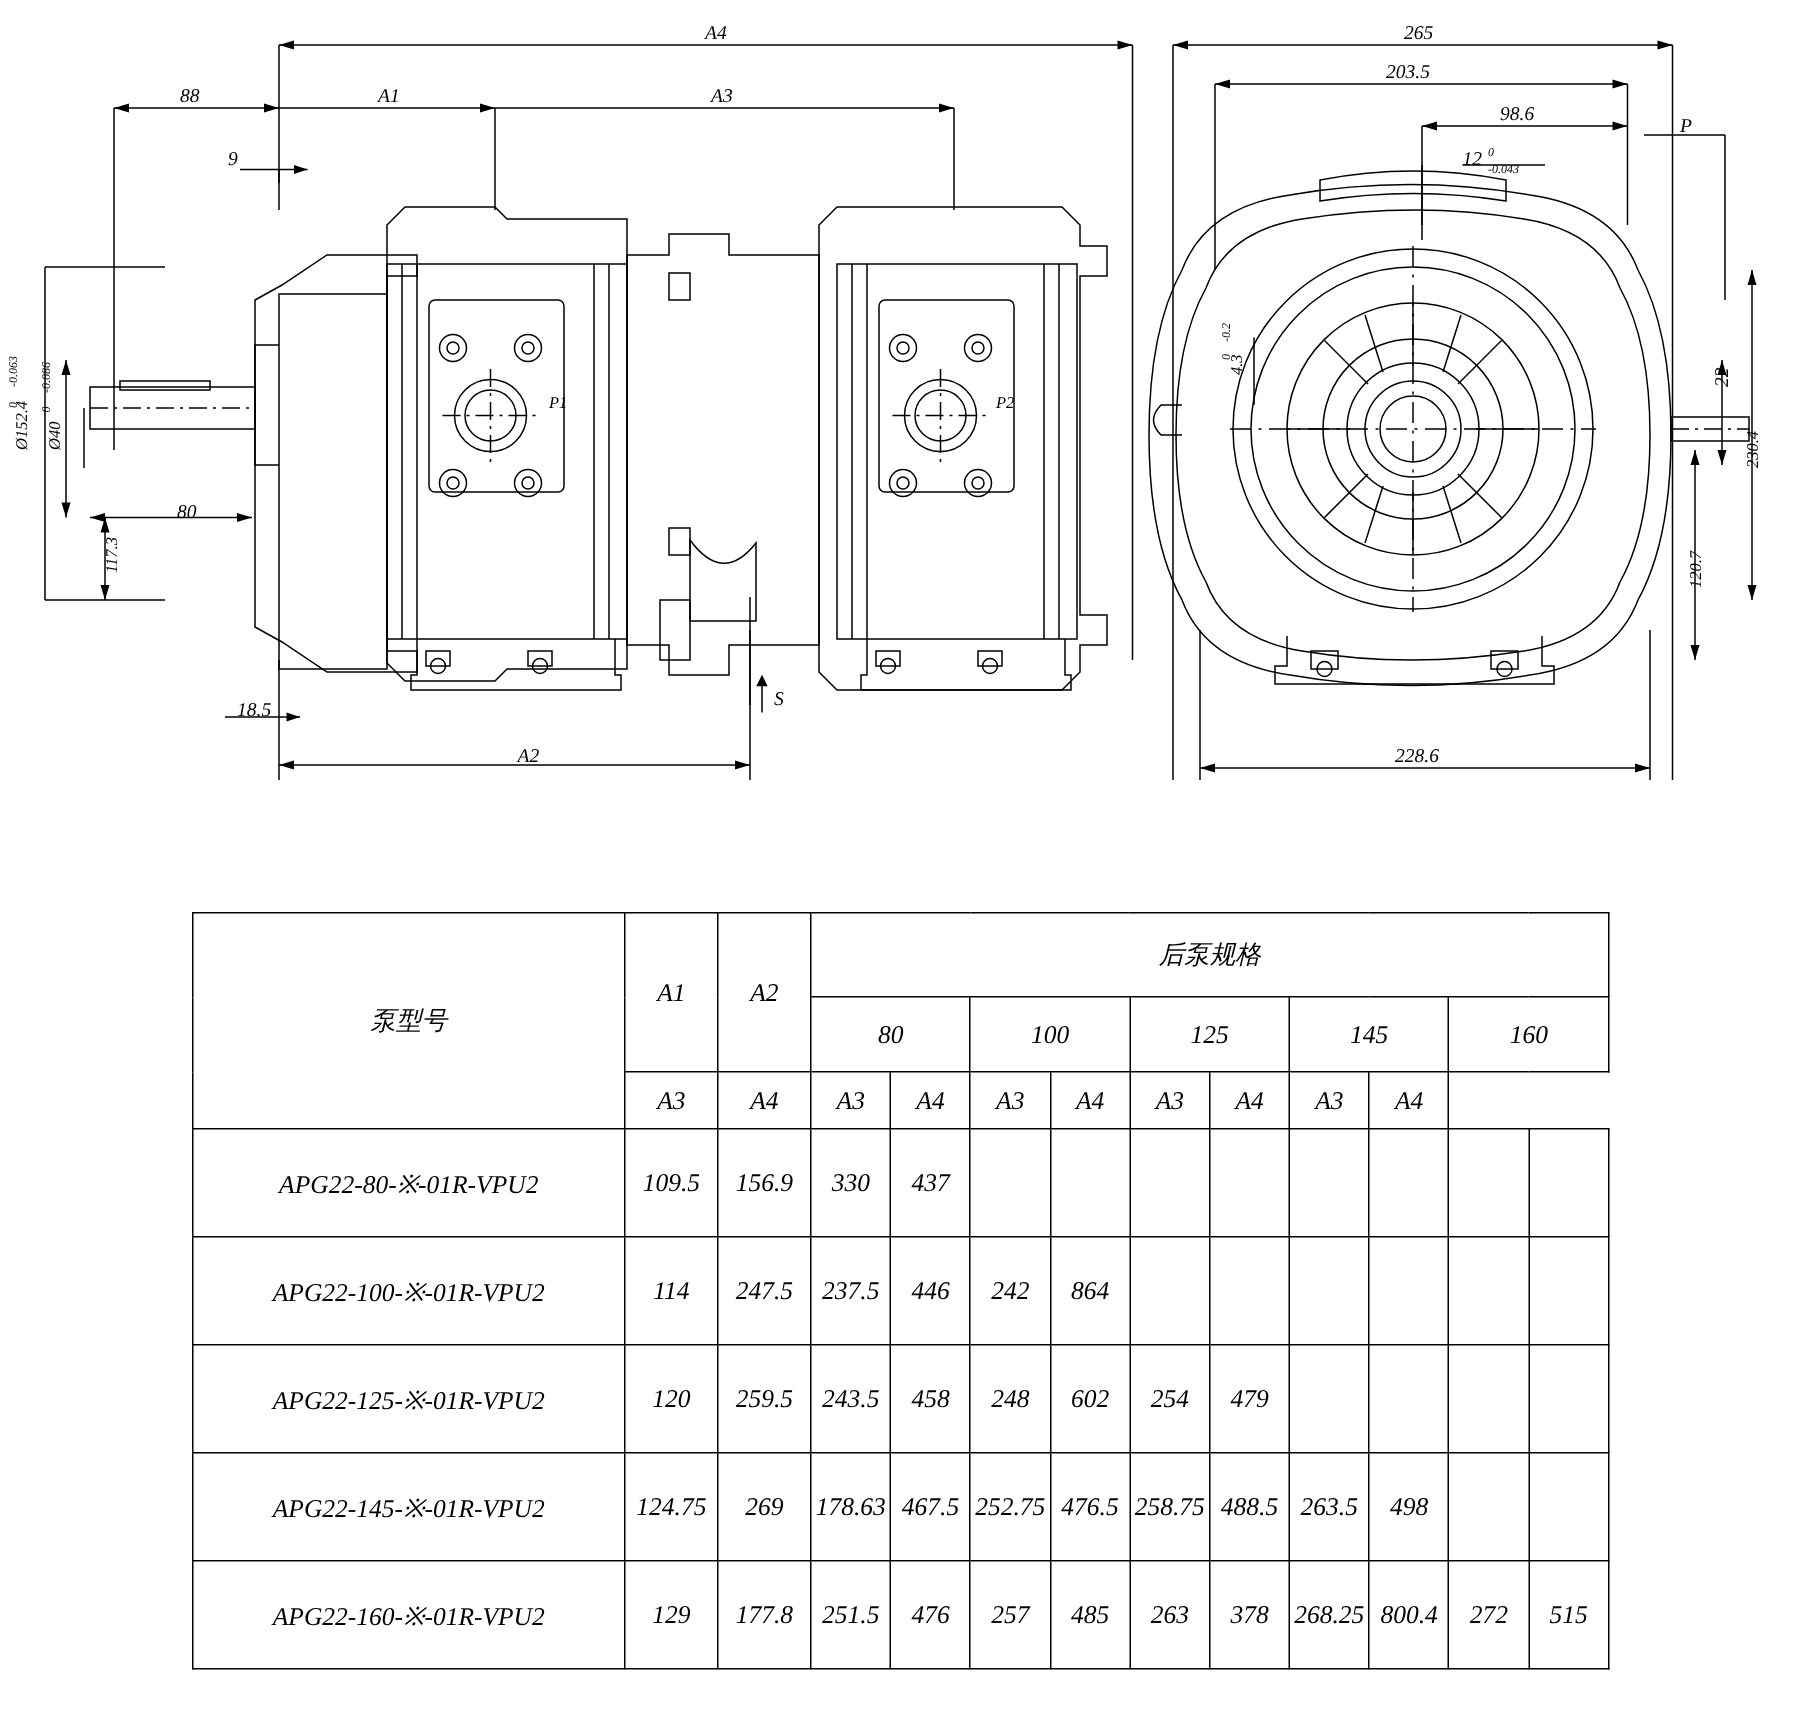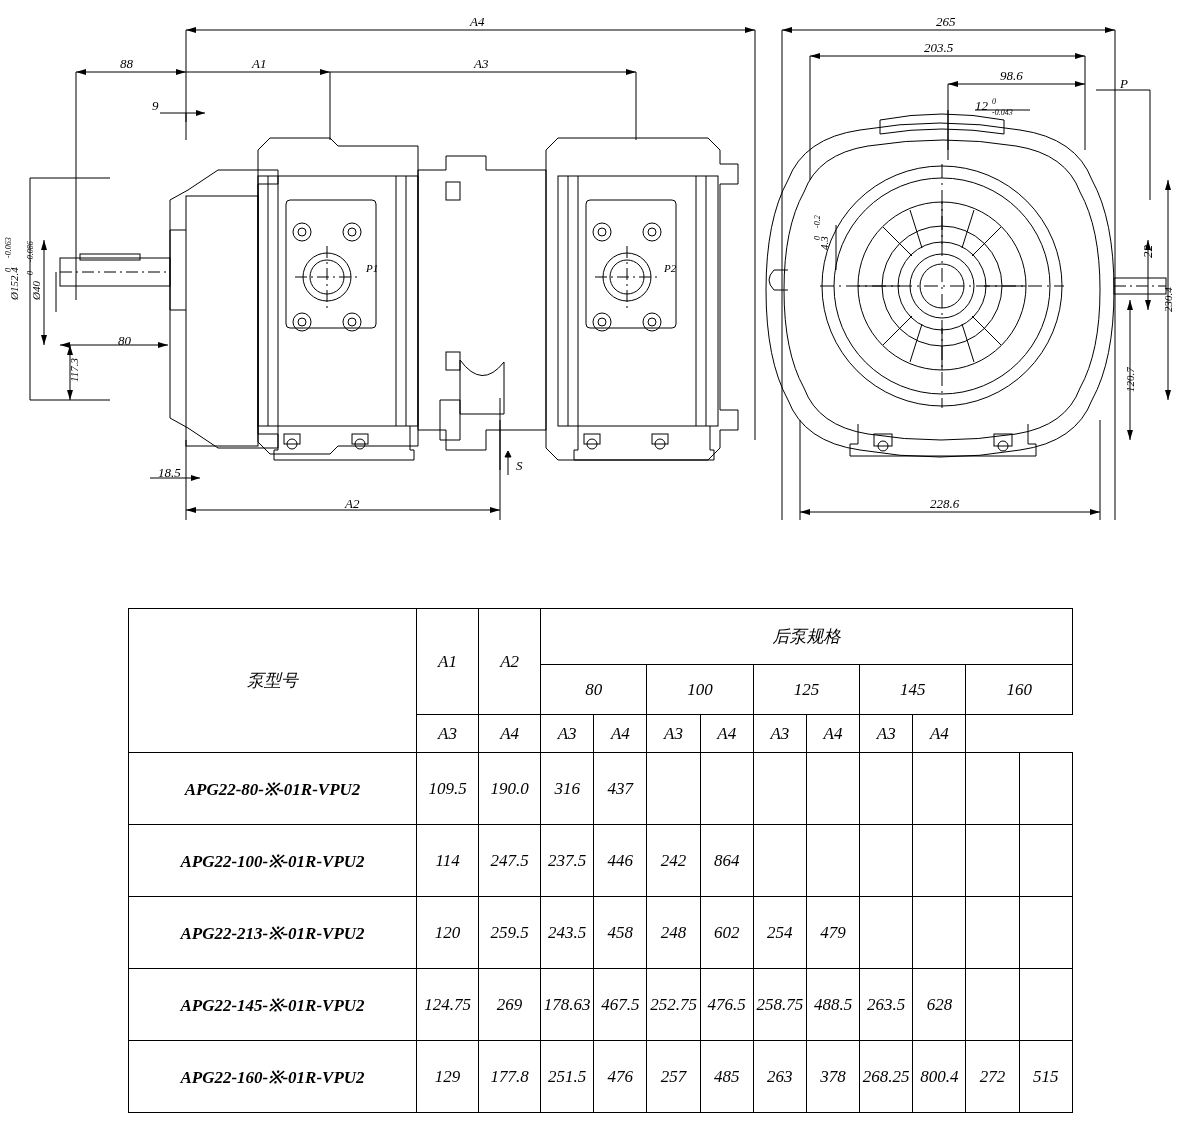--- a/index.html
+++ b/index.html
@@ -10,21 +10,21 @@
   .dim-s{font-family:"Liberation Serif",serif;font-style:italic;font-size:11px;fill:#000;}
   .dim-xs{font-family:"Liberation Serif",serif;font-style:italic;font-size:8px;fill:#000;}
 
   
   .tablewrap{position:absolute;left:128px;top:608px;width:945px;}
   table.spec{border-collapse:collapse;width:945px;table-layout:fixed;}
   table.spec td,table.spec th{border:1.5px solid #000;text-align:center;vertical-align:middle;
       font-family:"Liberation Serif",serif;font-style:italic;font-size:17px;padding:0;}
   table.spec th{font-weight:normal;font-style:italic;}
   .hdr-cn{font-family:"DejaVu Sans",sans-serif;font-style:normal;font-weight:bold;font-size:19px;}
-  .model{font-size:17px;white-space:nowrap;font-weight:bold;}
+  .model{font-size:17px;white-space:nowrap;}
   .rowH1{height:56px;}
   .rowH2{height:50px;}
   .rowH3{height:38px;}
   .datarow{height:72px;}
   .c-model{width:260px;}
   .c-a{width:56px;}
   .c-n{width:48px;}
 </style>
 </head>
 <body>
@@ -304,22 +304,22 @@
         <th>A3</th>
         <th>A4</th>
         <th>A3</th>
         <th>A4</th>
       </tr>
     </thead>
     <tbody>
       <tr class="datarow">
         <td class="model">APG22-80-※-01R-VPU2</td>
         <td>109.5</td>
-        <td>190.0</td>
-        <td>316</td>
+        <td>156.9</td>
+        <td>330</td>
         <td>437</td>
         <td></td>
         <td></td>
         <td></td>
         <td></td>
         <td></td>
         <td></td>
         <td></td>
         <td></td>
       </tr>
@@ -332,21 +332,21 @@
         <td>242</td>
         <td>864</td>
         <td></td>
         <td></td>
         <td></td>
         <td></td>
         <td></td>
         <td></td>
       </tr>
       <tr class="datarow">
-        <td class="model">APG22-213-※-01R-VPU2</td>
+        <td class="model">APG22-125-※-01R-VPU2</td>
         <td>120</td>
         <td>259.5</td>
         <td>243.5</td>
         <td>458</td>
         <td>248</td>
         <td>602</td>
         <td>254</td>
         <td>479</td>
         <td></td>
         <td></td>
@@ -357,21 +357,21 @@
         <td class="model">APG22-145-※-01R-VPU2</td>
         <td>124.75</td>
         <td>269</td>
         <td>178.63</td>
         <td>467.5</td>
         <td>252.75</td>
         <td>476.5</td>
         <td>258.75</td>
         <td>488.5</td>
         <td>263.5</td>
-        <td>628</td>
+        <td>498</td>
         <td></td>
         <td></td>
       </tr>
       <tr class="datarow">
         <td class="model">APG22-160-※-01R-VPU2</td>
         <td>129</td>
         <td>177.8</td>
         <td>251.5</td>
         <td>476</td>
         <td>257</td>

